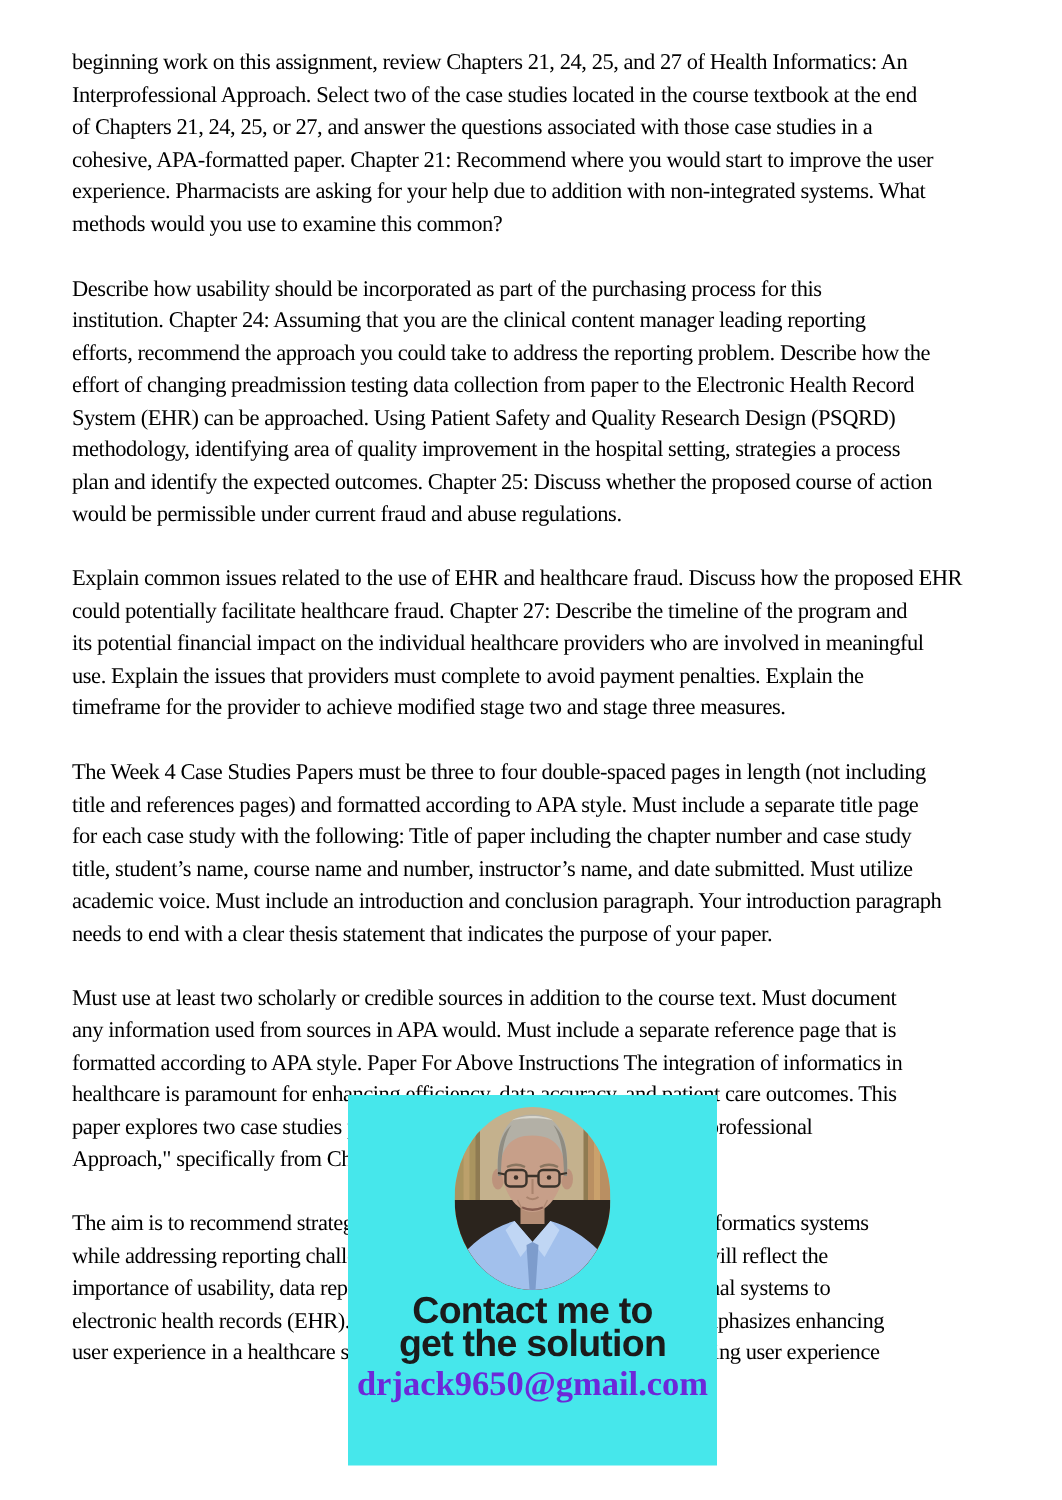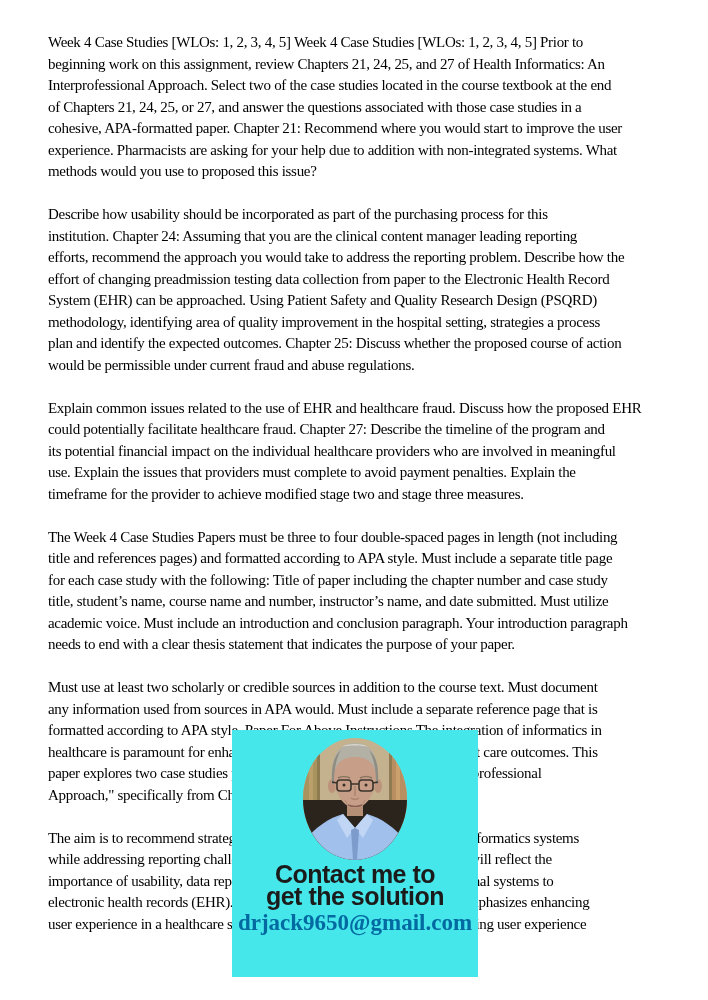--- a/index.html
+++ b/index.html
@@ -50,41 +50,40 @@
     line-height: 31px;
     letter-spacing: -0.5px;
     color: #1b1b1b;
     text-align: center;
   }
   .email {
     margin-top: 3px;
     font-family: "Liberation Serif", serif;
     font-weight: bold;
     font-size: 23px;
-    color: #0369a1;
+    color: #6d28d9;
     white-space: nowrap;
   }
 </style>
 </head>
 <body>
 
 <div class="doc">
     <p class="para">
-      <span class="line">Week 4 Case Studies [WLOs: 1, 2, 3, 4, 5] Week 4 Case Studies [WLOs: 1, 2, 3, 4, 5] Prior to</span>
       <span class="line">beginning work on this assignment, review Chapters 21, 24, 25, and 27 of Health Informatics: An</span>
       <span class="line">Interprofessional Approach. Select two of the case studies located in the course textbook at the end</span>
       <span class="line">of Chapters 21, 24, 25, or 27, and answer the questions associated with those case studies in a</span>
       <span class="line">cohesive, APA-formatted paper. Chapter 21: Recommend where you would start to improve the user</span>
       <span class="line">experience. Pharmacists are asking for your help due to addition with non-integrated systems. What</span>
-      <span class="line">methods would you use to proposed this issue?</span>
+      <span class="line">methods would you use to examine this common?</span>
     </p>
     <p class="para">
       <span class="line">Describe how usability should be incorporated as part of the purchasing process for this</span>
       <span class="line">institution. Chapter 24: Assuming that you are the clinical content manager leading reporting</span>
-      <span class="line">efforts, recommend the approach you would take to address the reporting problem. Describe how the</span>
+      <span class="line">efforts, recommend the approach you could take to address the reporting problem. Describe how the</span>
       <span class="line">effort of changing preadmission testing data collection from paper to the Electronic Health Record</span>
       <span class="line">System (EHR) can be approached. Using Patient Safety and Quality Research Design (PSQRD)</span>
       <span class="line">methodology, identifying area of quality improvement in the hospital setting, strategies a process</span>
       <span class="line">plan and identify the expected outcomes. Chapter 25: Discuss whether the proposed course of action</span>
       <span class="line">would be permissible under current fraud and abuse regulations.</span>
     </p>
     <p class="para">
       <span class="line">Explain common issues related to the use of EHR and healthcare fraud. Discuss how the proposed EHR</span>
       <span class="line">could potentially facilitate healthcare fraud. Chapter 27: Describe the timeline of the program and</span>
       <span class="line">its potential financial impact on the individual healthcare providers who are involved in meaningful</span>

